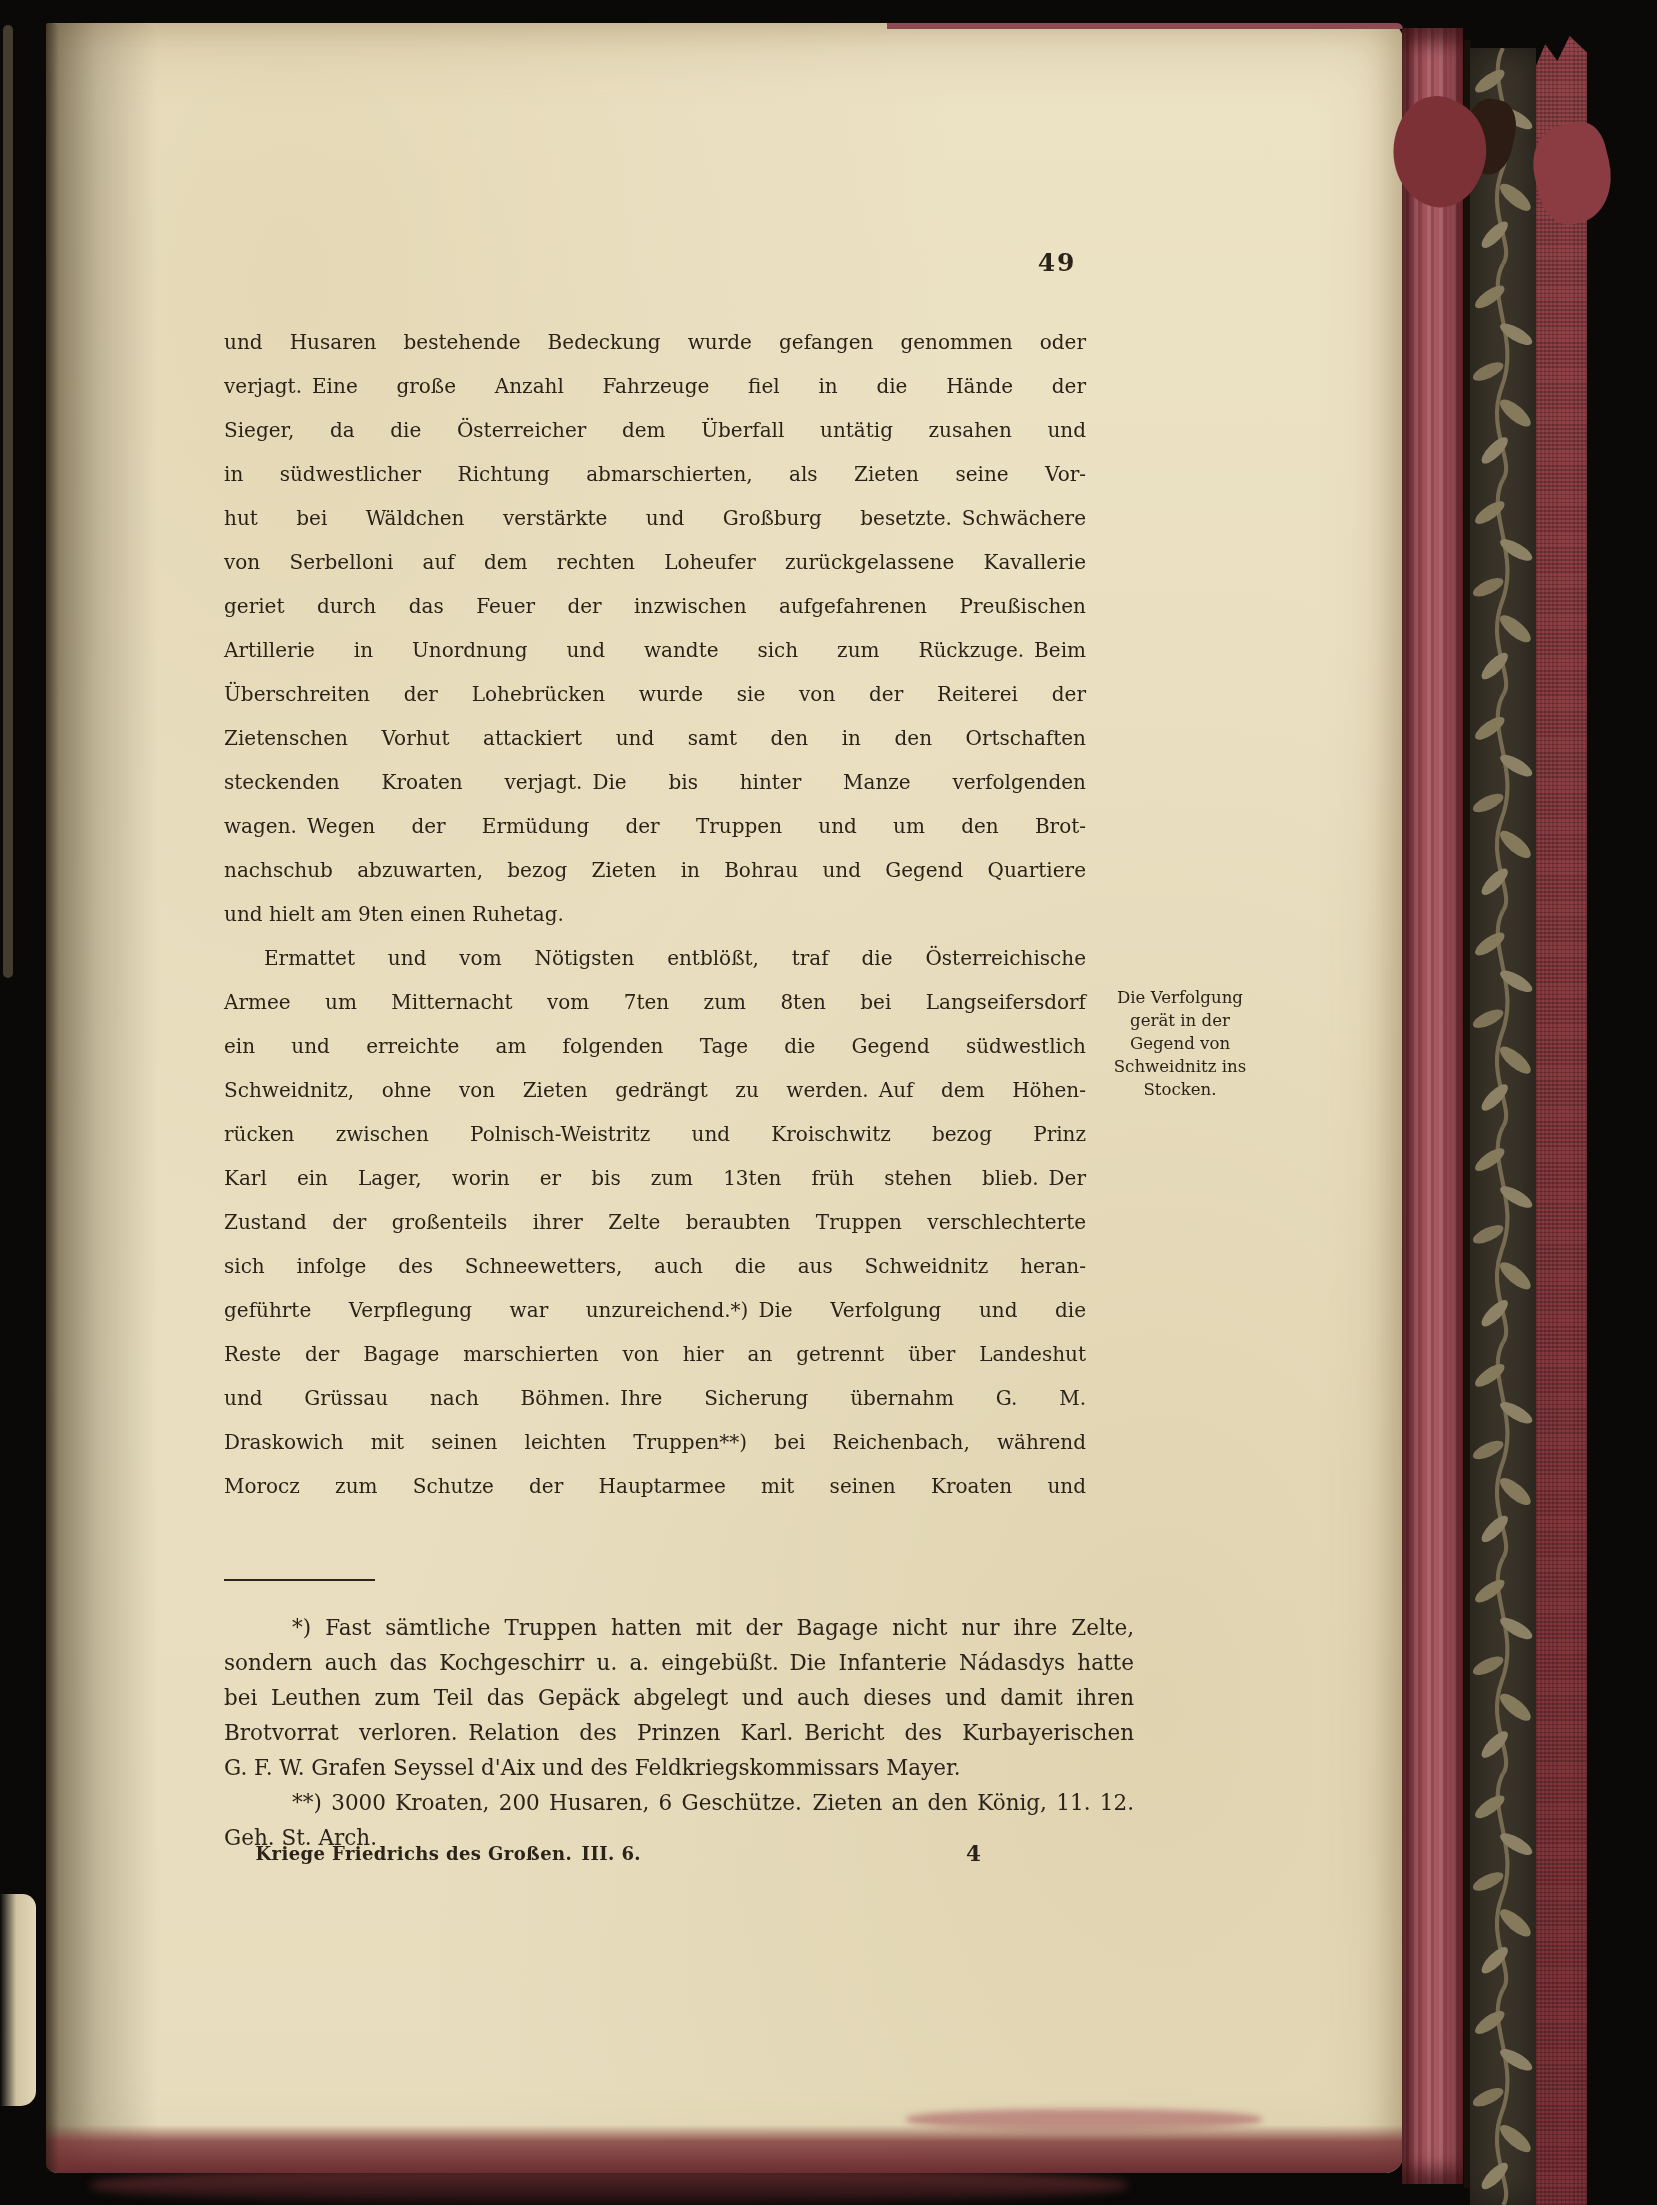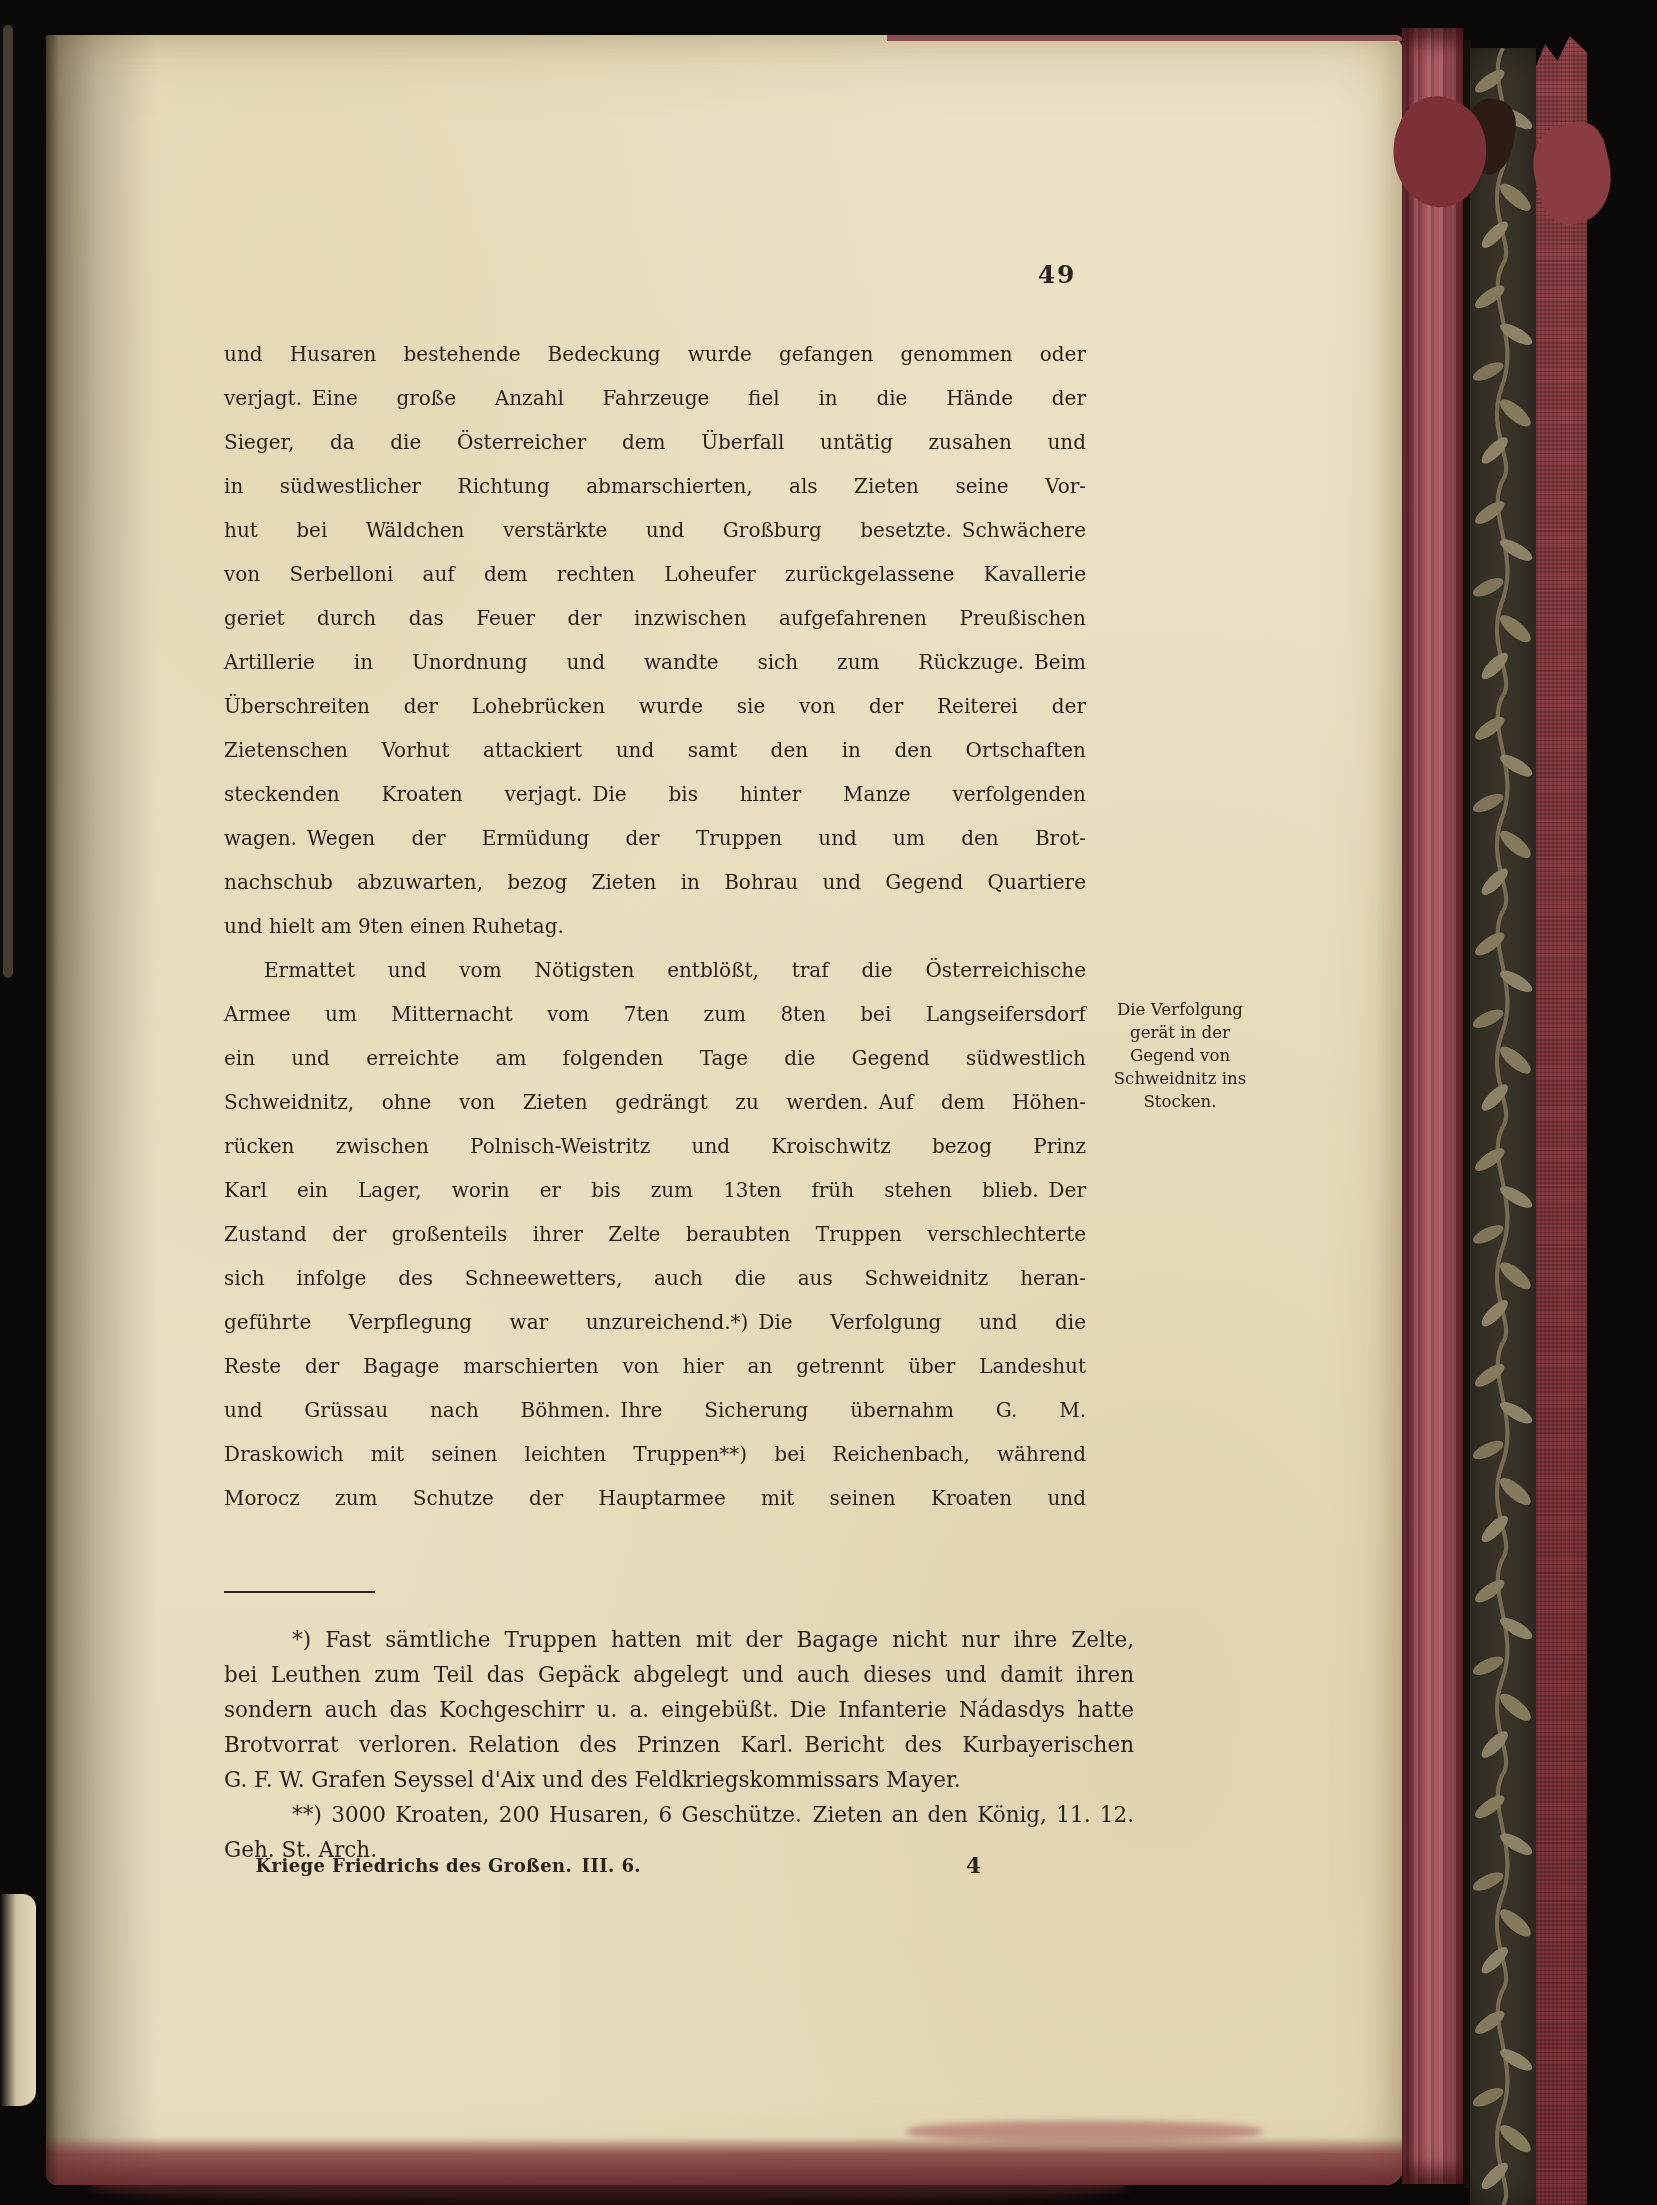--- a/index.html
+++ b/index.html
@@ -12,21 +12,20 @@
 
   
   .page{
     position:absolute;left:46px;top:23px;width:1357px;height:2150px;
     background:
       radial-gradient(ellipse at 18% 12%, rgba(218,203,163,.40), transparent 42%),
       radial-gradient(ellipse at 82% 78%, rgba(208,191,150,.35), transparent 48%),
       linear-gradient(#ece2c4,#e7ddbd);
     border-radius:3.3px 16.6px 18px 11.6px;
     box-shadow:inset 0 0 75px rgba(128,104,58,.35), inset -11.6px 0 28px rgba(120,92,58,.28);
-    margin-top:12px;
   }
   .page::before{ 
     content:'';position:absolute;left:0;top:0;bottom:0;width:112px;
     background:linear-gradient(90deg, rgba(60,48,30,.58), rgba(60,48,30,.22) 45%, rgba(60,48,30,0));
     border-radius:inherit;
   }
   .page::after{
     content:'';position:absolute;left:0;top:0;bottom:0;width:13.3px;
     background:linear-gradient(90deg, rgba(28,20,10,.55), rgba(28,20,10,0));
     border-radius:inherit;
@@ -138,22 +137,22 @@
         <div class="nline">gerät in der</div>
         <div class="nline">Gegend von</div>
         <div class="nline">Schweidnitz ins</div>
         <div class="nline">Stocken.</div>
       </div>
 
     <div class="footnote-rule"></div>
 
     <div class="footnotes ink" id="footnotes">
         <div class="fline just ind">*) Fast sämtliche Truppen hatten mit der Bagage nicht nur ihre Zelte,</div>
+        <div class="fline just">sondern auch das Kochgeschirr u. a. eingebüßt. Die Infanterie Nádasdys hatte</div>
         <div class="fline just">bei Leuthen zum Teil das Gepäck abgelegt und auch dieses und damit ihren</div>
-        <div class="fline just">sondern auch das Kochgeschirr u. a. eingebüßt. Die Infanterie Nádasdys hatte</div>
         <div class="fline just">Brotvorrat verloren. Relation des Prinzen Karl. Bericht des Kurbayerischen</div>
         <div class="fline">G. F. W. Grafen Seyssel d'Aix und des Feldkriegskommissars Mayer.</div>
         <div class="fline just ind">**) 3000 Kroaten, 200 Husaren, 6 Geschütze. Zieten an den König, 11. 12.</div>
         <div class="fline">Geh. St. Arch.</div>
       </div>
 
     <div class="footer ink">
       <span class="sig">Kriege Friedrichs des Großen. III. 6.</span>
       <span class="sheet">4</span>
     </div>

